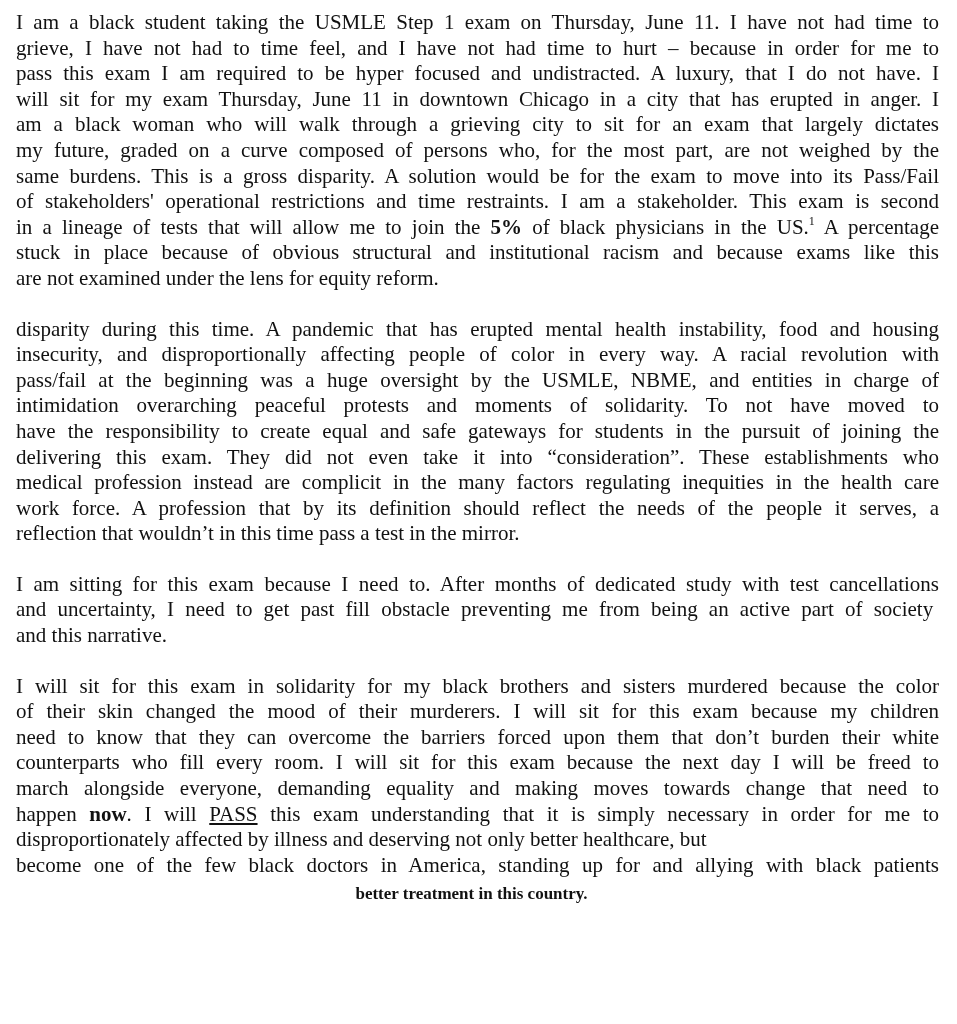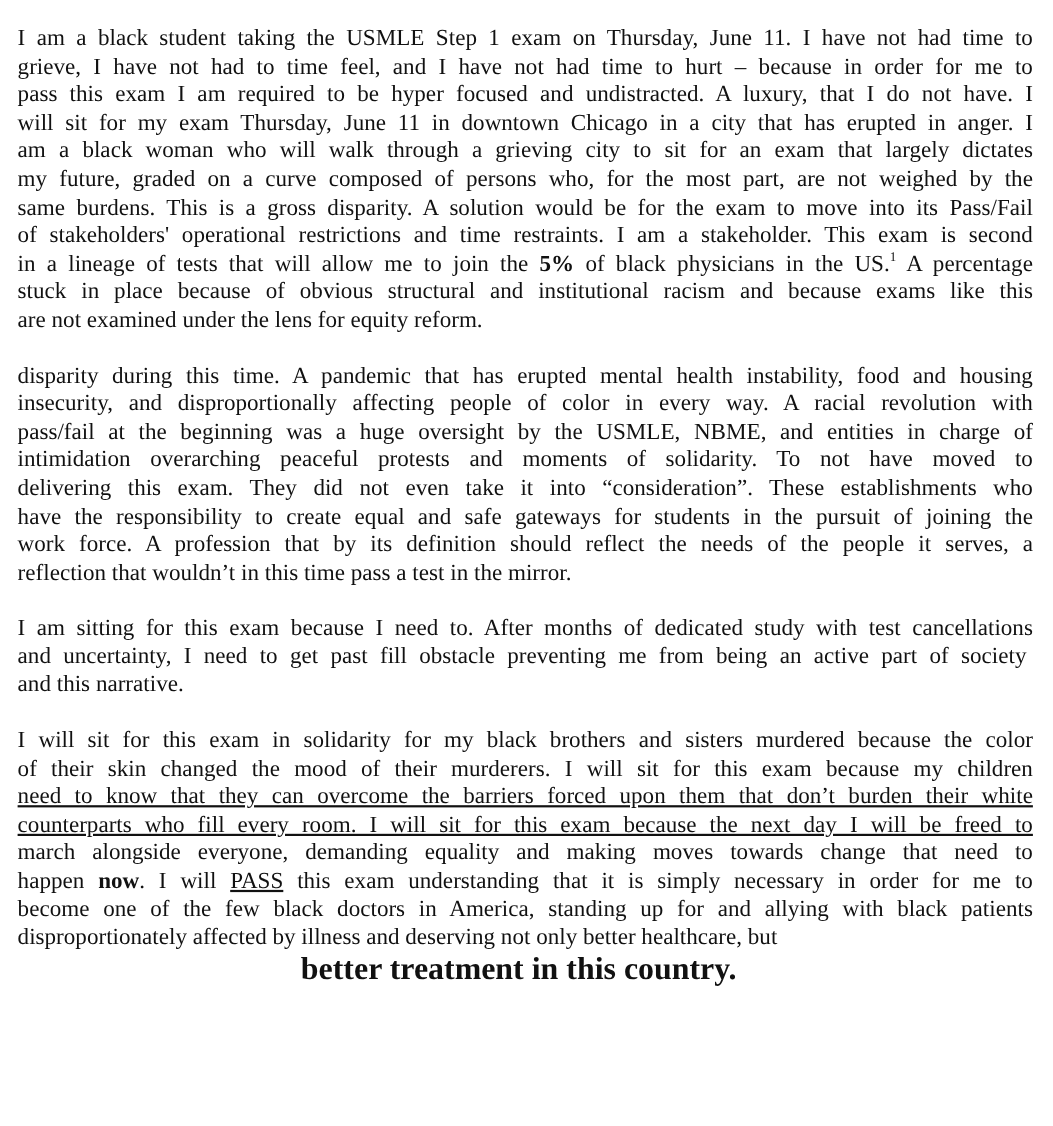--- a/index.html
+++ b/index.html
@@ -11,21 +11,21 @@
     width: 957px;
     height: 1024px;
     overflow: hidden;
     position: relative;
     font-family: "Liberation Serif", "DejaVu Serif", serif;
     color: #111111;
   }
   .page {
     position: absolute;
     left: 16px;
-    top: 22px;
+    top: 10px;
     width: 923px;
   }
   .para {
     margin: 0 0 25px 0;
   }
   .line {
     font-size: 21px;
     line-height: 25.6px;
     height: 25.6px;
     white-space: nowrap;
@@ -38,21 +38,21 @@
   }
   .line span { }
   b, .bold { font-weight: bold; }
   .u { text-decoration: underline; text-underline-offset: 2px; }
   sup {
     font-size: 12px;
     line-height: 0;
     vertical-align: 9px;
   }
   .closing {
-    font-size: 29px;
+    font-size: 17px;
     font-weight: bold;
     line-height: 28px;
     text-align: center;
     margin-top: -23px;
     padding-right: 12px;
   }
 </style>
 </head>
 <body>
 
@@ -70,37 +70,38 @@
     <div class="line" style="width: auto; word-spacing: 4.9375px; text-align: left; text-align-last: left;"><span>in a lineage of tests that will allow me to join the </span><b>5%</b><span> of black physicians in the US.</span><sup>1</sup><span> A percentage</span></div>
     <div class="line" style="width: auto; word-spacing: 8.2779px; text-align: left; text-align-last: left;">stuck in place because of obvious structural and institutional racism and because exams like this</div>
     <div class="line last">are not examined under the lens for equity reform.</div>
   </div>
 
   <div class="para">
     <div class="line" style="width: auto; word-spacing: 7.11942px; text-align: left; text-align-last: left;">disparity during this time. A pandemic that has erupted mental health instability, food and housing</div>
     <div class="line" style="width: auto; word-spacing: 9.01923px; text-align: left; text-align-last: left;">insecurity, and disproportionally affecting people of color in every way. A racial revolution with</div>
     <div class="line" style="width: auto; word-spacing: 7.11719px; text-align: left; text-align-last: left;">pass/fail at the beginning was a huge oversight by the USMLE, NBME, and entities in charge of</div>
     <div class="line" style="width: auto; word-spacing: 12.5951px; text-align: left; text-align-last: left;">intimidation overarching peaceful protests and moments of solidarity. To not have moved to</div>
+    <div class="line" style="width: auto; word-spacing: 6.80566px; text-align: left; text-align-last: left;">have the responsibility to create equal and safe gateways for students in the pursuit of joining the</div>
     <div class="line" style="width: auto; word-spacing: 9.73438px; text-align: left; text-align-last: left;">delivering this exam. They did not even take it into “consideration”. These establishments who</div>
-    <div class="line" style="width: auto; word-spacing: 6.80566px; text-align: left; text-align-last: left;">have the responsibility to create equal and safe gateways for students in the pursuit of joining the</div>
+    <div class="line" style="width: auto; word-spacing: 6.44866px; text-align: left; text-align-last: left;">medical profession instead are complicit in the many factors regulating inequities in the health care</div>
     <div class="line" style="width: auto; word-spacing: 7.46783px; text-align: left; text-align-last: left;">work force. A profession that by its definition should reflect the needs of the people it serves, a</div>
     <div class="line last">reflection that wouldn’t in this time pass a test in the mirror.</div>
   </div>
 
   <div class="para">
     <div class="line" style="width: auto; word-spacing: 5.23805px; text-align: left; text-align-last: left;">I am sitting for this exam because I need to. After months of dedicated study with test cancellations</div>
     <div class="line" style="width: auto; word-spacing: 5.93934px; text-align: left; text-align-last: left;">and uncertainty, I need to get past fill obstacle preventing me from being an active part of society</div>
     <div class="line last">and this narrative.</div>
   </div>
 
   <div class="para">
     <div class="line" style="width: auto; word-spacing: 6.71324px; text-align: left; text-align-last: left;">I will sit for this exam in solidarity for my black brothers and sisters murdered because the color</div>
     <div class="line" style="width: auto; word-spacing: 7.70864px; text-align: left; text-align-last: left;">of their skin changed the mood of their murderers. I will sit for this exam because my children</div>
-    <div class="line" style="width: auto; word-spacing: 6.90527px; text-align: left; text-align-last: left; text-decoration: underline;">need to know that they can overcome the barriers forced upon them that don’t burden their white</div>
-    <div class="line" style="width: auto; word-spacing: 6.59128px; text-align: left; text-align-last: left; text-decoration: underline;">counterparts who fill every room. I will sit for this exam because the next day I will be freed to</div>
+    <div class="line" style="width: auto; word-spacing: 6.90527px; text-align: left; text-align-last: left;">need to know that they can overcome the barriers forced upon them that don’t burden their white</div>
+    <div class="line" style="width: auto; word-spacing: 6.59128px; text-align: left; text-align-last: left;">counterparts who fill every room. I will sit for this exam because the next day I will be freed to</div>
     <div class="line" style="width: auto; word-spacing: 10.194px; text-align: right; text-align-last: left; font-family: Liberation Serif, serif;">march alongside everyone, demanding equality and making moves towards change that need to</div>
     <div class="line" style="width: auto; word-spacing: 7.33272px; text-align: right; text-align-last: left;"><span>happen </span><b>now</b><span>. I will </span><span class="u">PASS</span><span> this exam understanding that it is simply necessary in order for me to</span></div>
+    <div class="line last">disproportionately affected by illness and deserving not only better healthcare, but</div>
     <div class="line" style="width: auto; word-spacing: 7.20703px; text-align: left; text-align-last: left;">become one of the few black doctors in America, standing up for and allying with black patients</div>
-    <div class="line last">disproportionately affected by illness and deserving not only better healthcare, but</div>
   </div>
 
   <div class="closing">better treatment in this country.</div>
 </div>
 
 </body></html>

